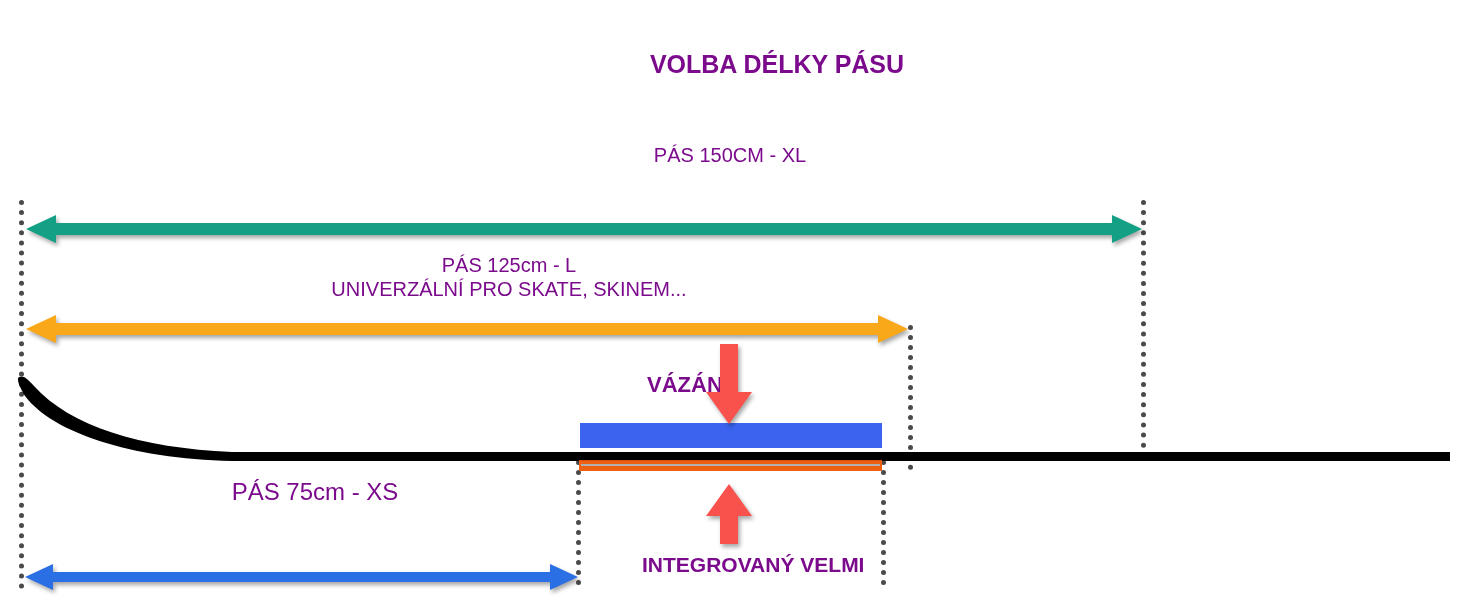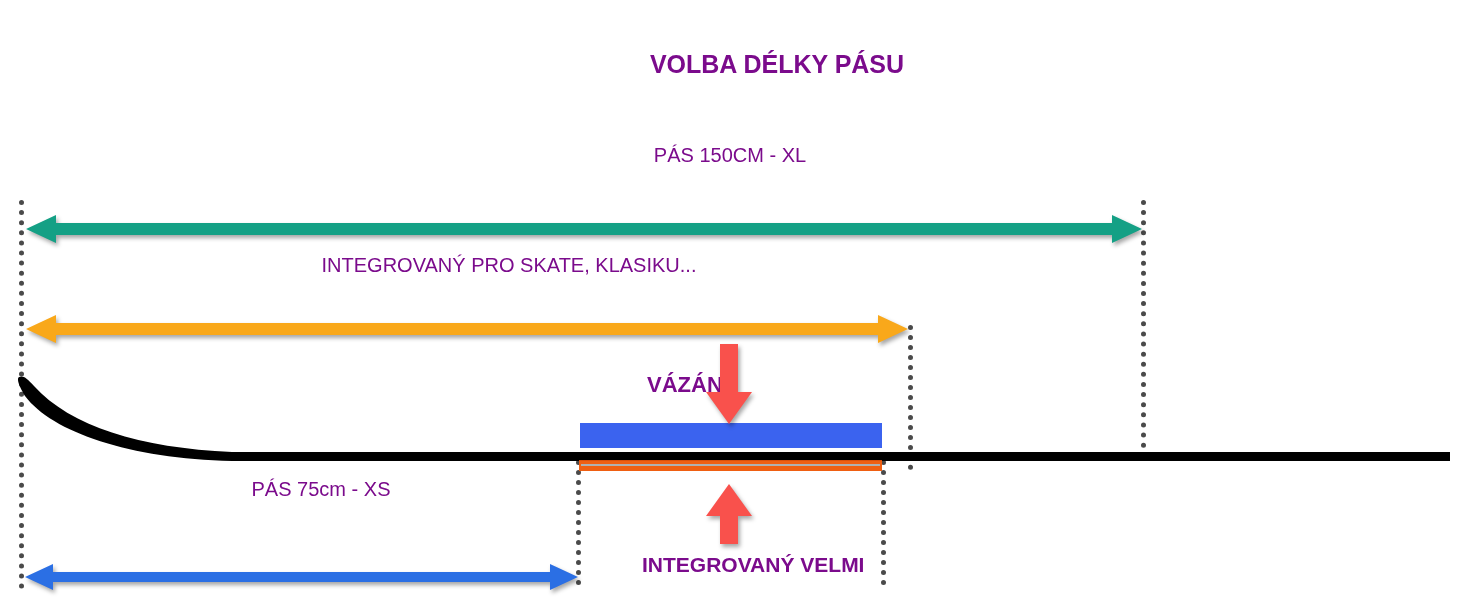--- a/index.html
+++ b/index.html
@@ -93,24 +93,25 @@
 
 <div id="canvas">
 
   <div id="title" class="label">VOLBA DÉLKY PÁSU</div>
 
   <div class="centered-block" style="left:0px; top:143px; width:1460px; font-size:20px;">
     <div>PÁS 150CM - XL</div>
   </div>
 
   <div class="centered-block" style="left:0px; top:253px; width:1018px; font-size:20px;">
-    <div>INTEGROVANÝ PRO SKATE, KLASIKU...</div>
+    <div>PÁS 125cm - L</div>
+    <div>UNIVERZÁLNÍ PRO SKATE, SKINEM...</div>
   </div>
 
-  <div class="centered-block" style="left:0px; top:477px; width:630px; font-size:20px;margin-left:6px;">
+  <div class="centered-block" style="left:0px; top:477px; width:630px; font-size:24px;">
     <div>PÁS 75cm - XS</div>
   </div>
 
   <div class="dotline" style="left:19px; top:200px; height:389px;"></div>
   <div class="dotline" style="left:1141px; top:200px; height:258px;"></div>
   <div class="dotline" style="left:908px; top:325px; height:145px;"></div>
   <div class="dotline" style="left:576px; top:460px; height:125px;"></div>
   <div class="dotline" style="left:881px; top:460px; height:125px;"></div>
 
   <svg id="ski" viewBox="0 0 1460 130" preserveAspectRatio="none">

